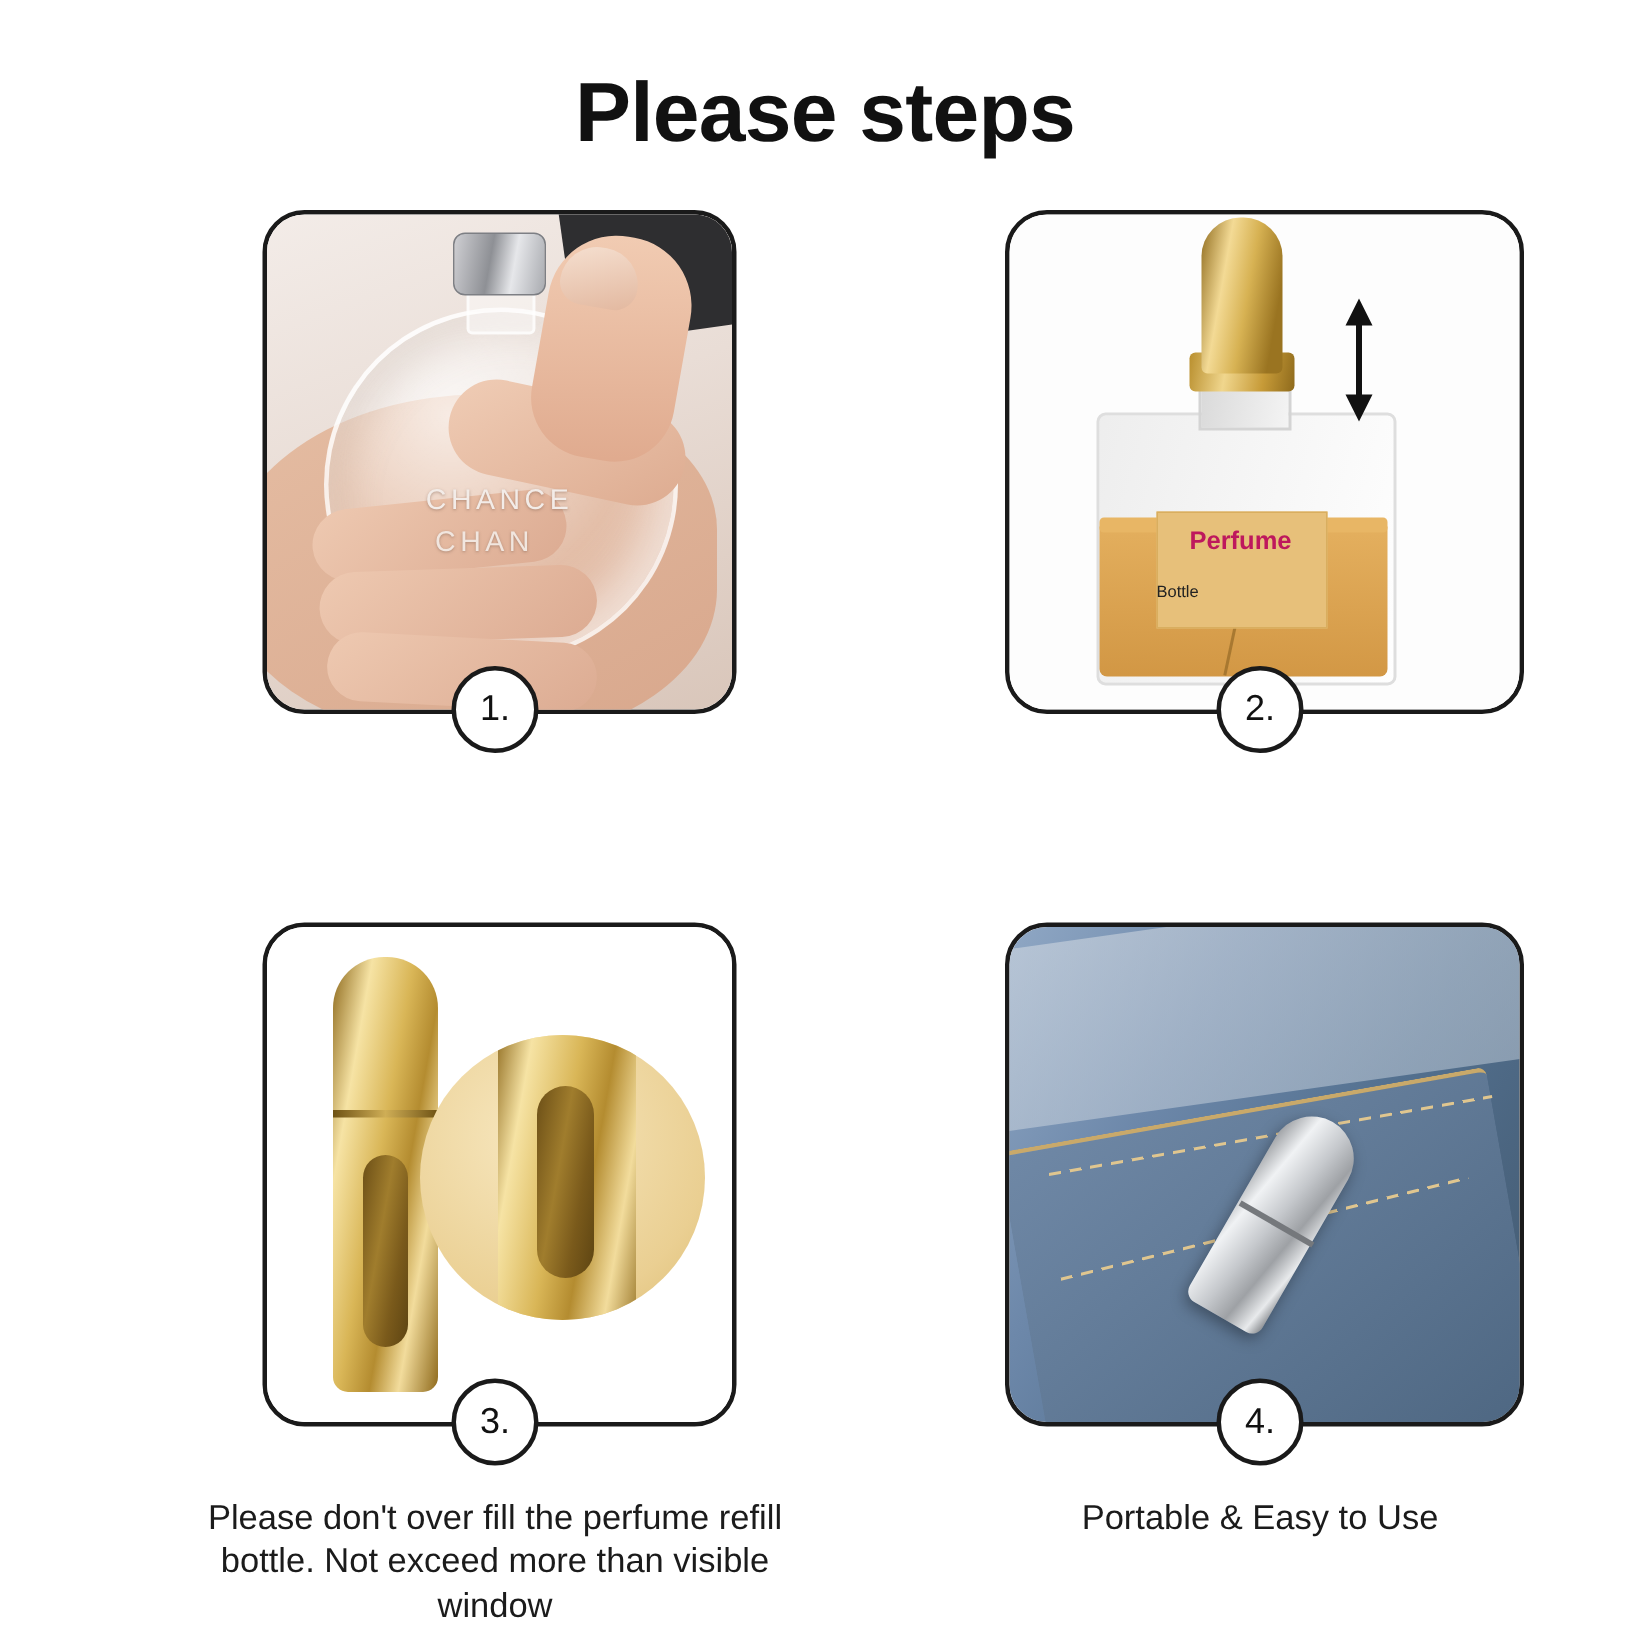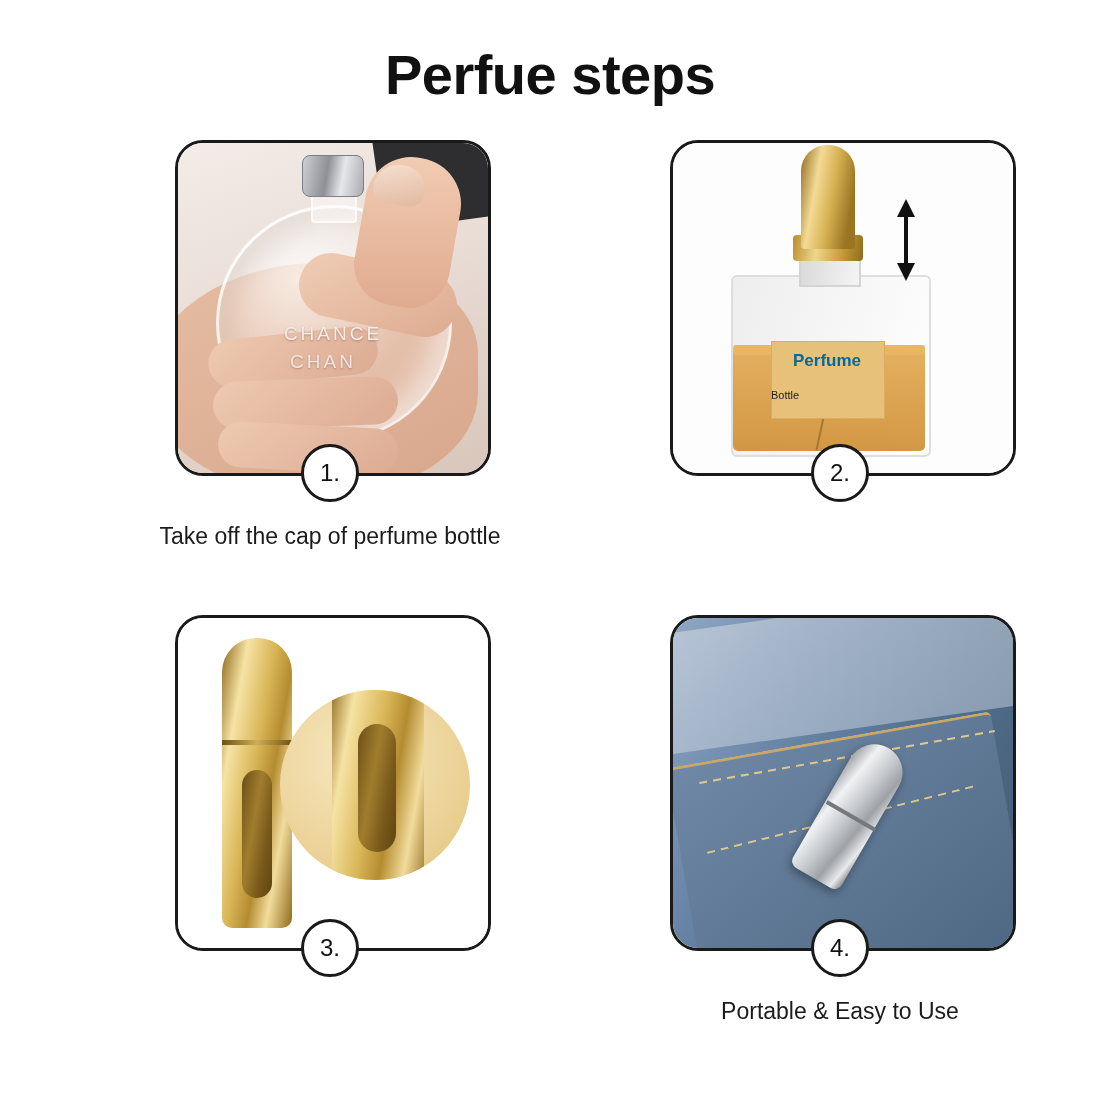--- a/index.html
+++ b/index.html
@@ -233,21 +233,21 @@
   }
   .label-box {
     position: absolute; left: 98px; top: 198px;
     width: 112px; height: 76px;
     background: #e7c07a;
     border: 1px solid #d9ae5f;
   }
   .label-main {
     position: absolute; left: 98px; top: 208px;
     width: 112px; text-align: center;
-    font-size: 17px; color: #0369a1; font-weight: 600;
+    font-size: 17px; color: #be185d; font-weight: 600;
   }
   .label-sub {
     position: absolute; left: 98px; top: 246px;
     width: 112px; 
     font-size: 11px; color: #222;
   }
   .arrow-ud {
     position: absolute; left: 222px; top: 54px;
     width: 22px; height: 86px;
   }
@@ -342,21 +342,21 @@
     width: 56px; height: 4px;
     background: #75787c;
     transform: rotate(30deg);
   }
 </style>
 </head>
 <body>
 
 <div class="page">
 
-  <div class="page-title">Perfue steps</div>
+  <div class="page-title">Please steps</div>
 
   <div class="grid">
 
     <div class="step step-1">
       <div class="badge-wrap">
         <div class="card">
           <div class="scene">
             <div class="bg-soft"></div>
             <div class="dark-corner"></div>
             <div class="hand-palm"></div>
@@ -368,21 +368,20 @@
             <div class="finger f3"></div>
             <div class="thumb"></div>
             <div class="brand-text">CHANCE</div>
             <div class="brand-text2">CHAN</div>
             <div class="finger-top"></div>
             <div class="nail"></div>
           </div>
         </div>
         <div class="badge">1.</div>
       </div>
-      <div class="caption">Take off the cap of perfume bottle</div>
     </div>
 
     <div class="step step-2">
       <div class="badge-wrap wide">
         <div class="card wide">
           <div class="scene">
             <div class="scene2-bg"></div>
             <div class="sq-bottle"></div>
             <div class="sq-liquid"></div>
             <div class="sq-liquid-top"></div>
@@ -411,20 +410,21 @@
             <div class="gold-seam"></div>
             <div class="gold-window"></div>
             <div class="zoom-circle">
               <div class="zoom-strip"></div>
               <div class="zoom-window"></div>
             </div>
           </div>
         </div>
         <div class="badge">3.</div>
       </div>
+      <div class="caption">Please don't over fill the perfume refill bottle.  Not exceed more than visible window</div>
     </div>
 
     <div class="step step-4">
       <div class="badge-wrap wide">
         <div class="card wide">
           <div class="scene">
             <div class="scene4-bg"></div>
             <div class="jeans-top"></div>
             <div class="pocket"></div>
             <div class="pocket-stitch"></div>

